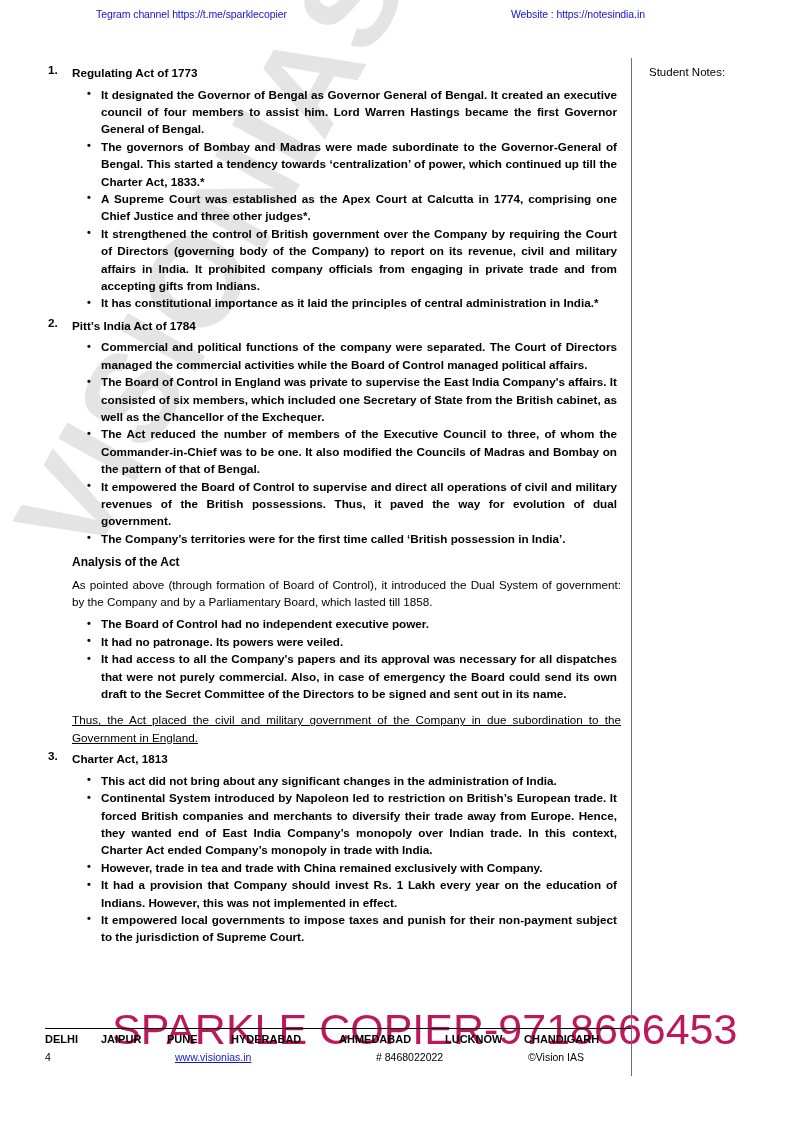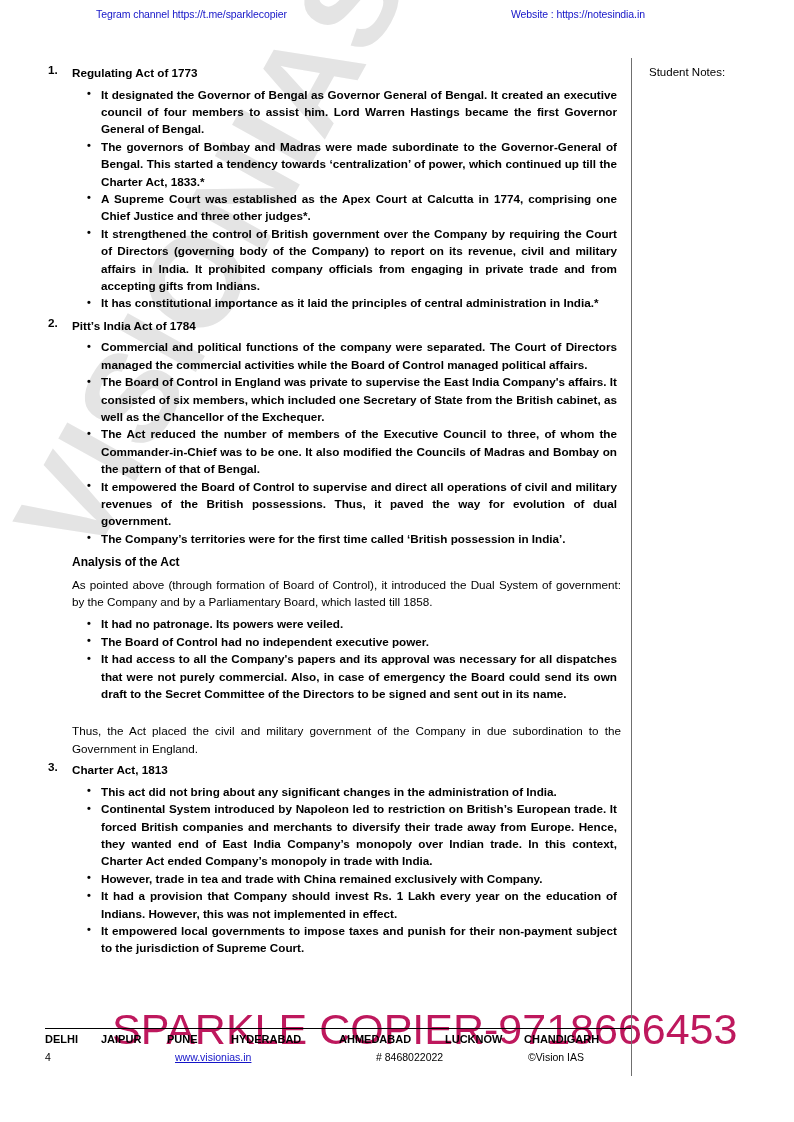--- a/index.html
+++ b/index.html
@@ -151,21 +151,21 @@
     margin-top: 7px;
     padding-left: 27px;
   }
   .body-para {
     font-size: 11.7px;
     line-height: 17.4px;
     text-align: justify;
     padding-left: 27px;
     margin-top: 4px;
   }
-  .body-para.tight { margin-top: 20px; }
+  .body-para.tight { margin-top: 9px; text-decoration: underline; }
 
   
   #footer-rule {
     position: absolute;
     left: 45px;
     top: 1028px;
     width: 586px;
     height: 1px;
     background: #000000;
     z-index: 3;
@@ -245,22 +245,22 @@
       <li>The Board of Control in England was private to supervise the East India Company's affairs. It consisted of six members, which included one Secretary of State from the British cabinet, as well as the Chancellor of the Exchequer.</li>
       <li>The Act reduced the number of members of the Executive Council to three, of whom the Commander-in-Chief was to be one. It also modified the Councils of Madras and Bombay on the pattern of that of Bengal.</li>
       <li>It empowered the Board of Control to supervise and direct all operations of civil and military revenues of the British possessions. Thus, it paved the way for evolution of dual government.</li>
       <li>The Company’s territories were for the first time called ‘British possession in India’.</li>
     </ul>
 
     <div class="sub-heading">Analysis of the Act</div>
     <div class="body-para">As pointed above (through formation of Board of Control), it introduced the Dual System of government: by the Company and by a Parliamentary Board, which lasted till 1858.</div>
 
     <ul class="bullets" style="margin-top:5px;">
+      <li>The Board of Control had no independent executive power.</li>
       <li>It had no patronage. Its powers were veiled.</li>
-      <li>The Board of Control had no independent executive power.</li>
       <li>It had access to all the Company's papers and its approval was necessary for all dispatches that were not purely commercial. Also, in case of emergency the Board could send its own draft to the Secret Committee of the Directors to be signed and sent out in its name.</li>
     </ul>
 
     <div class="body-para tight">Thus, the Act placed the civil and military government of the Company in due subordination to the Government in England.</div>
 
     <div class="num-item" style="margin-top:3px;">
       <span class="num-marker">3.</span>
       <span class="num-heading">Charter Act, 1813</span>
     </div>
     <ul class="bullets">

